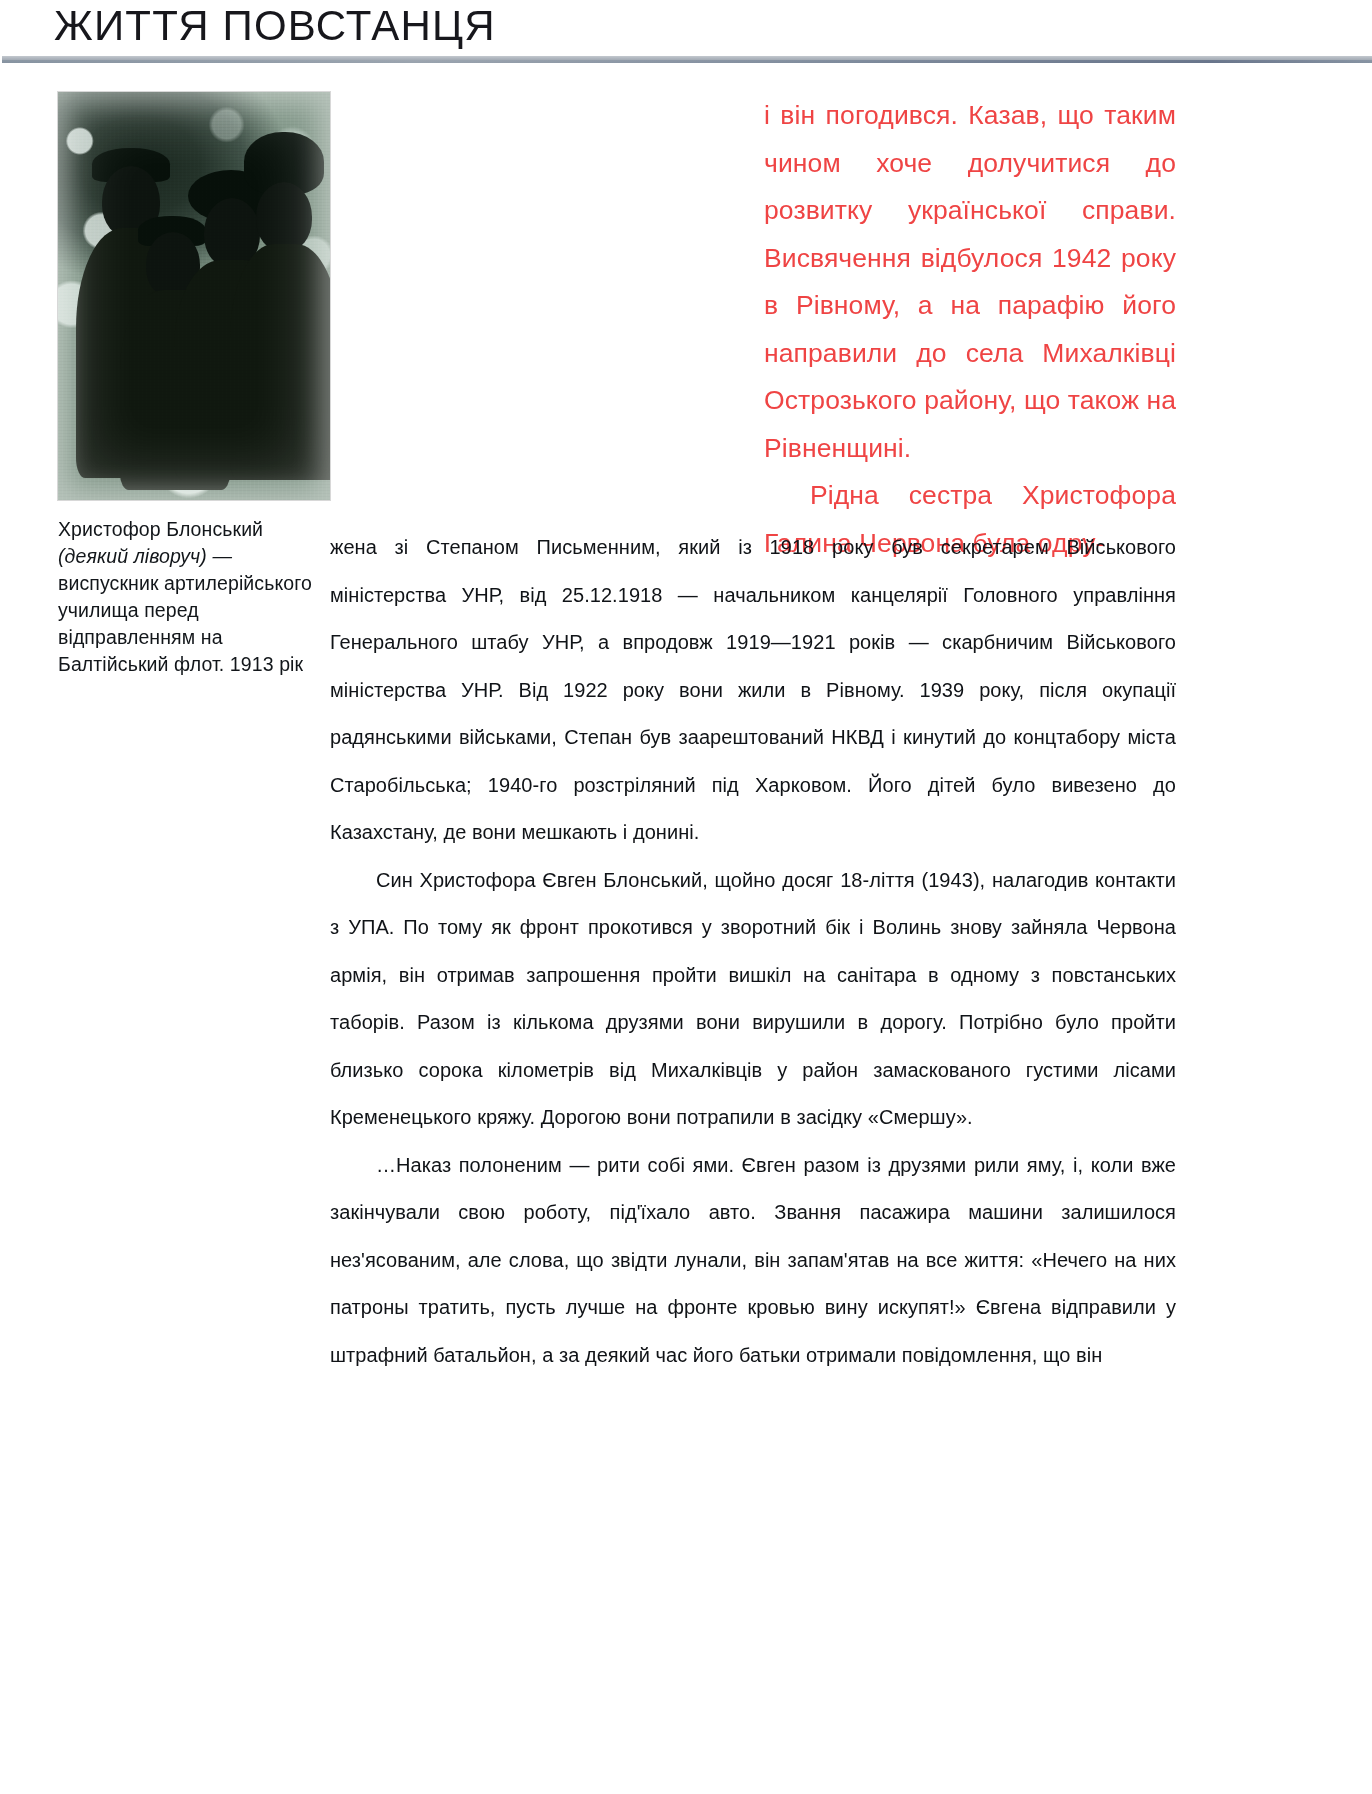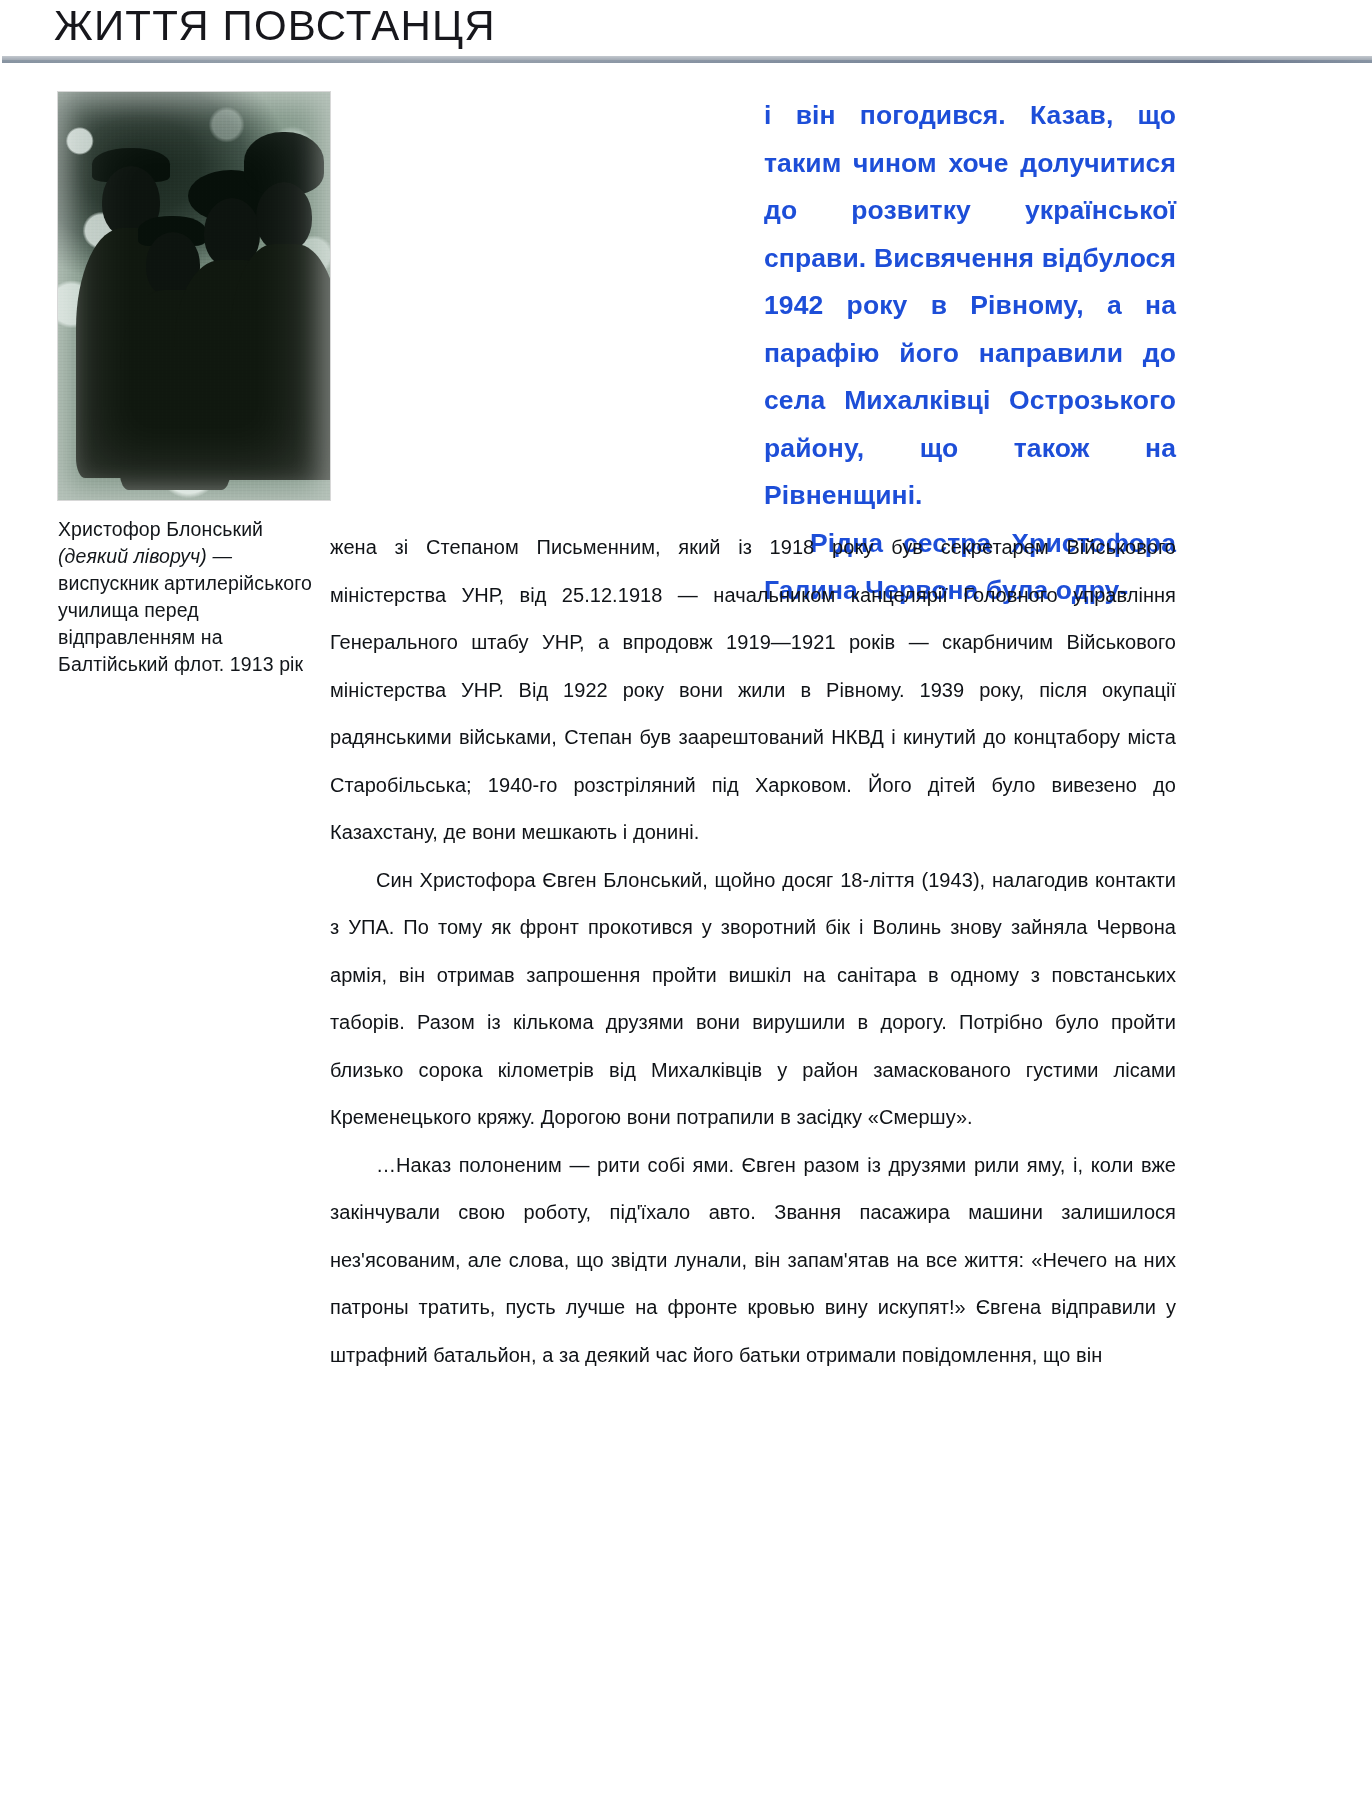--- a/index.html
+++ b/index.html
@@ -147,23 +147,22 @@
   .col-right {
     position: absolute;
     left: 764px;
     top: 0;
     width: 412px;
     font-family: "Liberation Sans", sans-serif;
     font-size: 26.5px;
     line-height: 47.5px;
     text-align: justify;
     text-justify: inter-word;
-    color: #1d4ed8;
+    color: #ef4444;
     letter-spacing: .1px;
-    font-weight: bold;
   }
   .col-right p { margin: 0; text-indent: 0; }
   .col-right p.indent { text-indent: 46px; }
 
   .full-width {
     position: absolute;
     left: 330px;
     top: 432px;
     width: 846px;
     font-family: Liberation Sans, sans-serif;

